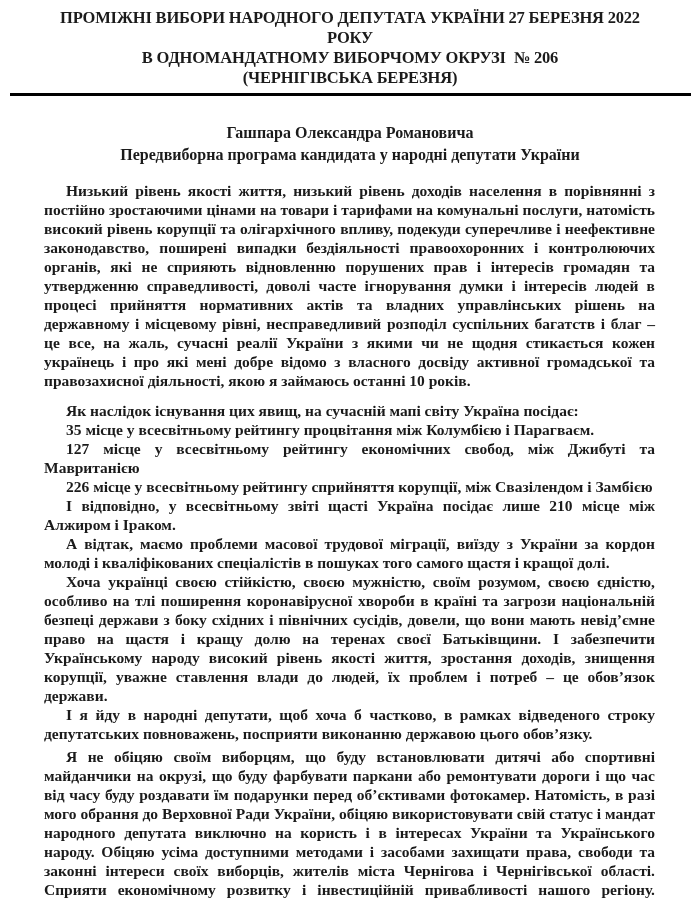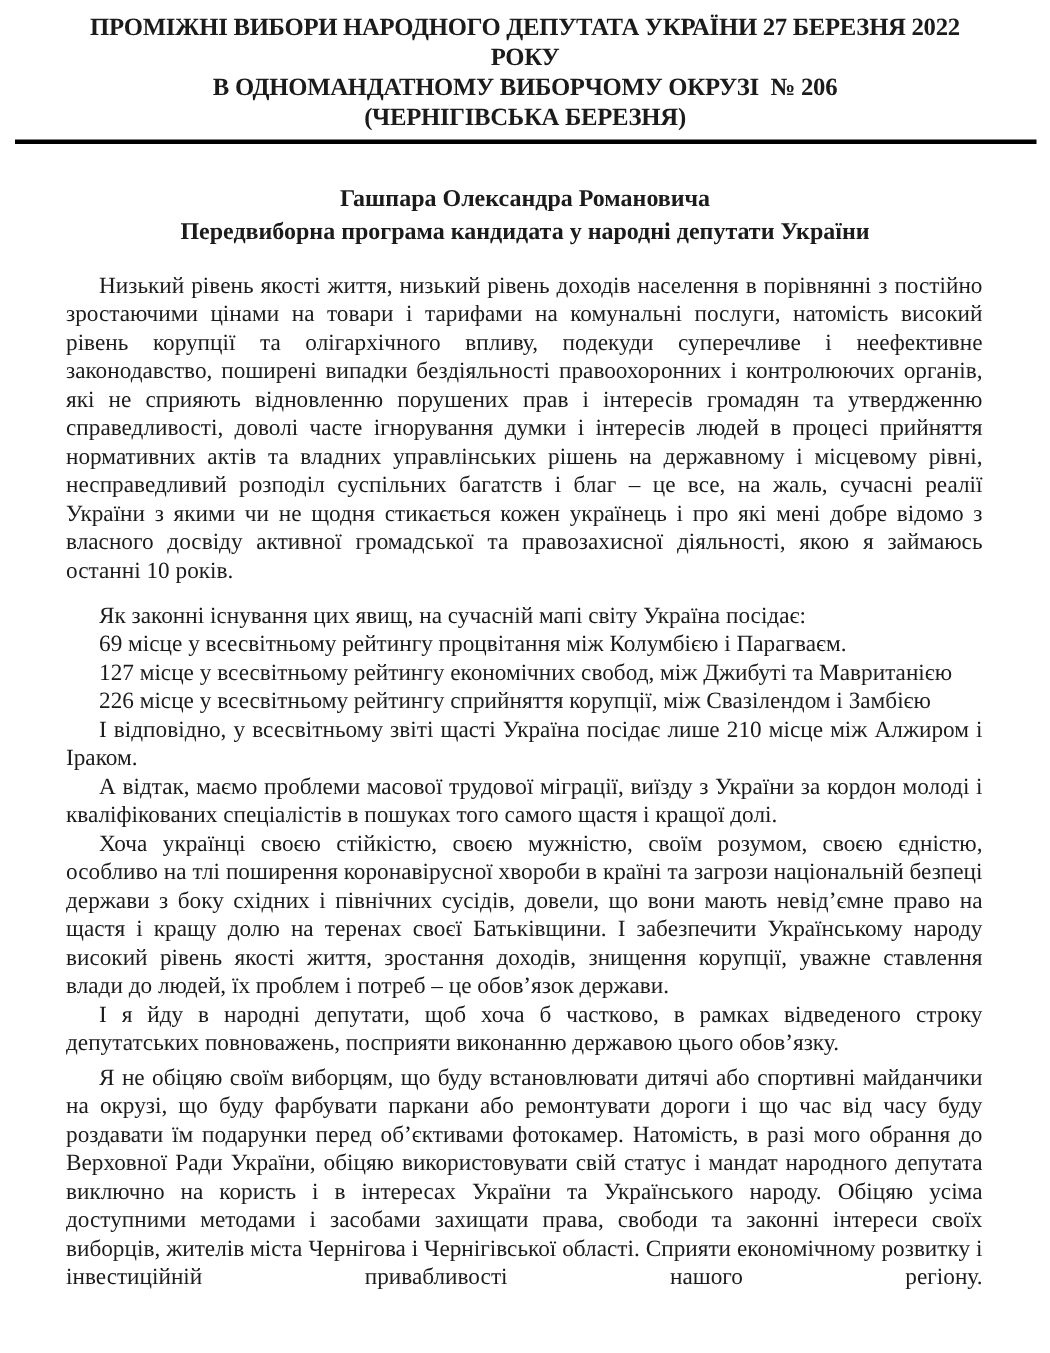--- a/index.html
+++ b/index.html
@@ -40,20 +40,21 @@
     font-size:16px;
     line-height:22px;
     margin-top:26px;
   }
   .doc-body{
     margin-top:15px;
     padding-left:44px;
     padding-right:45px;
     font-size:15.5px;
     line-height:19px;
+    font-weight:bold;
   }
   .doc-body p{
     margin:0;
     text-align:justify;
     text-indent:22px;
   }
   p.gap-before{margin-top:11px;}
   p.gap-before-lg{margin-top:4px;}
   p.justify-last{text-align-last:justify;}
 </style>
@@ -70,22 +71,22 @@
 
   <div class="doc-rule"></div>
 
   <div class="doc-title">
     <div>Гашпара Олександра Романовича</div>
     <div>Передвиборна програма кандидата у народні депутати України</div>
   </div>
 
   <div class="doc-body">
     <p>Низький рівень якості життя, низький рівень доходів населення в порівнянні з постійно зростаючими цінами на товари і тарифами на комунальні послуги, натомість високий рівень корупції та олігархічного впливу, подекуди суперечливе і неефективне законодавство, поширені випадки бездіяльності правоохоронних і контролюючих органів, які не сприяють відновленню порушених прав і інтересів громадян та утвердженню справедливості, доволі часте ігнорування думки і інтересів людей в процесі прийняття нормативних актів та владних управлінських рішень на державному і місцевому рівні, несправедливий розподіл суспільних багатств і благ – це все, на жаль, сучасні реалії України з якими чи не щодня стикається кожен українець і про які мені добре відомо з власного досвіду активної громадської та правозахисної діяльності, якою я займаюсь останні 10 років.</p>
-    <p class="gap-before">Як законні існування цих явищ, на сучасній мапі світу Україна посідає:</p>
-    <p>69 місце у всесвітньому рейтингу процвітання між Колумбією і Парагваєм.</p>
+    <p class="gap-before">Як наслідок існування цих явищ, на сучасній мапі світу Україна посідає:</p>
+    <p>35 місце у всесвітньому рейтингу процвітання між Колумбією і Парагваєм.</p>
     <p>127 місце у всесвітньому рейтингу економічних свобод, між Джибуті та Мавританією</p>
     <p>226 місце у всесвітньому рейтингу сприйняття корупції, між Свазілендом і Замбією</p>
     <p>І відповідно, у всесвітньому звіті щасті Україна посідає лише 210 місце між Алжиром і Іраком.</p>
     <p>А відтак, маємо проблеми масової трудової міграції, виїзду з України за кордон молоді і кваліфікованих спеціалістів в пошуках того самого щастя і кращої долі.</p>
     <p>Хоча українці своєю стійкістю, своєю мужністю, своїм розумом, своєю єдністю, особливо на тлі поширення коронавірусної хвороби в країні та загрози національній безпеці держави з боку східних і північних сусідів, довели, що вони мають невід’ємне право на щастя і кращу долю на теренах своєї Батьківщини. І забезпечити Українському народу високий рівень якості життя, зростання доходів, знищення корупції, уважне ставлення влади до людей, їх проблем і потреб – це обов’язок держави.</p>
     <p>І я йду в народні депутати, щоб хоча б частково, в рамках відведеного строку депутатських повноважень, посприяти виконанню державою цього обов’язку.</p>
     <p class="gap-before-lg justify-last">Я не обіцяю своїм виборцям, що буду встановлювати дитячі або спортивні майданчики на окрузі, що буду фарбувати паркани або ремонтувати дороги і що час від часу буду роздавати їм подарунки перед об’єктивами фотокамер. Натомість, в разі мого обрання до Верховної Ради України, обіцяю використовувати свій статус і мандат народного депутата виключно на користь і в інтересах України та Українського народу. Обіцяю усіма доступними методами і засобами захищати права, свободи та законні інтереси своїх виборців, жителів міста Чернігова і Чернігівської області. Сприяти економічному розвитку і інвестиційній привабливості нашого регіону.</p>
   </div>
 
 </div>

